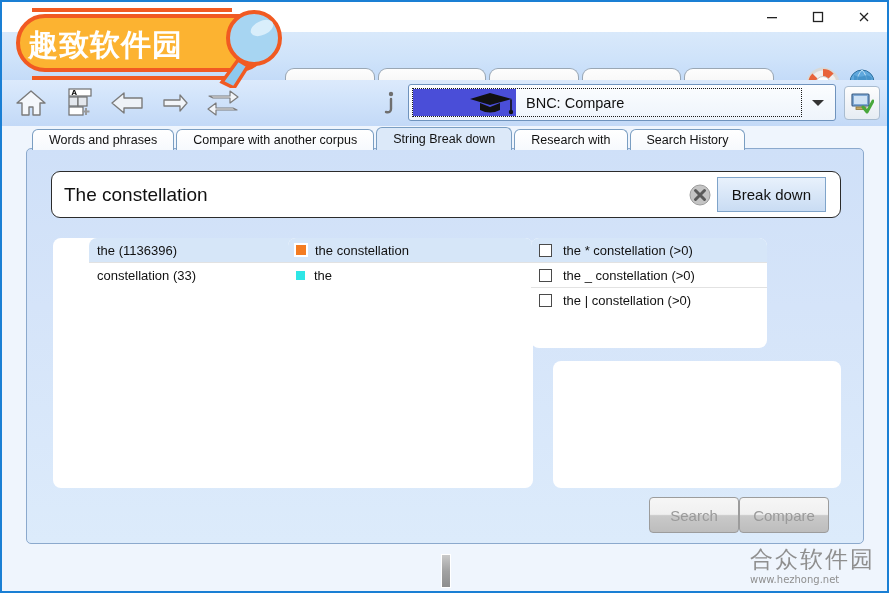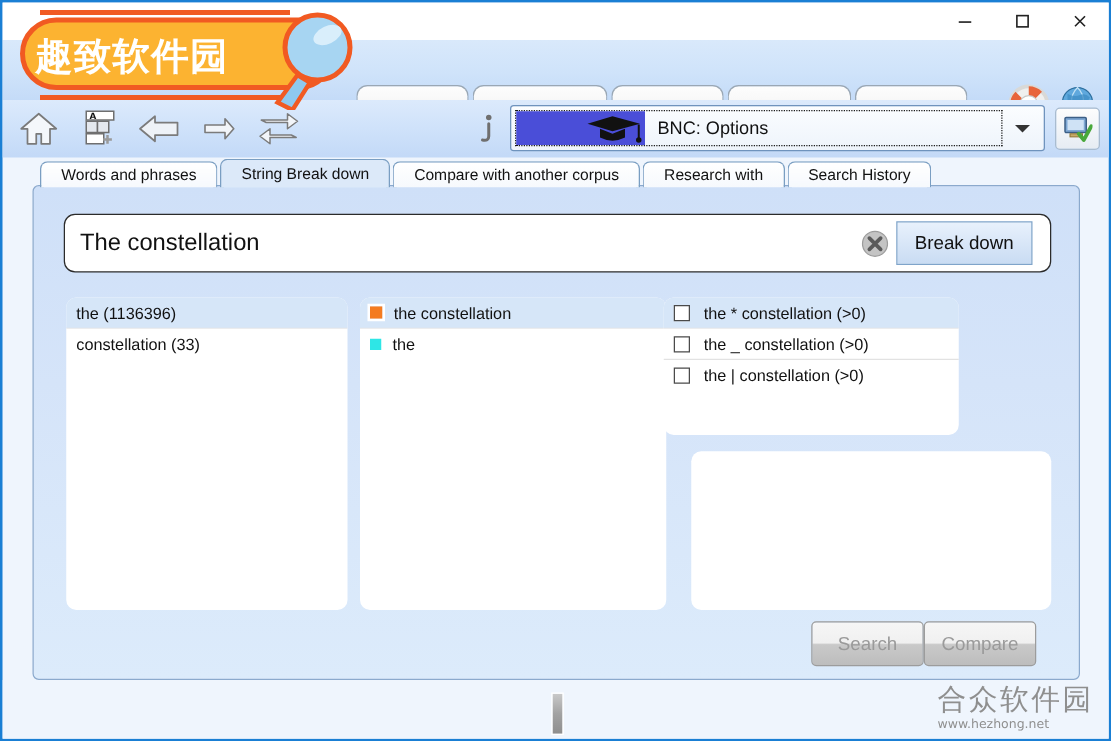--- a/index.html
+++ b/index.html
@@ -166,21 +166,21 @@
     display: flex; align-items: center; justify-content: center;
     font-size: 15px; color: #111;
     flex: none;
   }
 
   .panel {
     position: absolute;
     background: #ffffff;
     border-radius: 8px;
   }
-  .panel.p1 { left: 26px;  top: 89px; width: 225px; height: 250px; }
+  .panel.p1 { left: 26px;  top: 89px; width: 225px; height: 250px; padding-left: 36px; }
   .panel.p2 { left: 261px; top: 89px; width: 245px; height: 250px; }
   .panel.p3 { left: 504px; top: 89px; width: 236px; height: 110px; }
   .panel.p4 { left: 526px; top: 212px; width: 288px; height: 127px; }
 
   .row {
     height: 25px;
     display: flex; align-items: center;
     border-bottom: 1px solid #e2e2e2;
     font-size: 13px; color: #111;
     padding-left: 8px;
@@ -378,45 +378,45 @@
   <div class="corpusbox">
     <div class="corpus-inner">
       <div class="corpus-swatch">
         <svg width="50" height="27" viewBox="0 0 50 27" style="position:absolute;right:0;top:0;">
           <path d="M4 10 L24 4 L46 10 L24 16 Z" fill="#111"></path>
           <path d="M14 14 L14 21 q10 5 20 0 L34 14 L24 18 Z" fill="#111"></path>
           <path d="M45 10.5 L45 22" stroke="#111" stroke-width="1.6"></path>
           <circle cx="45" cy="23" r="2.2" fill="#111"></circle>
         </svg>
       </div>
-      <div class="corpus-label">BNC: Options</div>
+      <div class="corpus-label">BNC: Compare</div>
     </div>
     <svg class="corpus-arrow" width="14" height="10" viewBox="0 0 14 10">
       <path d="M1 2 L7 8 L13 2 Z" fill="#333"></path>
     </svg>
   </div>
 
   <div class="screenbtn">
     <svg width="24" height="22" viewBox="0 0 24 22">
       <rect x="2" y="2" width="17" height="12" rx="1" fill="#7fa8d4" stroke="#3c5f86" stroke-width="1.2"></rect>
       <rect x="4" y="4" width="13" height="8" fill="#cfe2f5"></rect>
       <rect x="6" y="15" width="10" height="2.5" fill="#c8ab6a" stroke="#8c7433" stroke-width="0.8"></rect>
       <path d="M13 15 L17 20 L23 9" stroke="#49a83b" stroke-width="3" fill="none" stroke-linecap="round" stroke-linejoin="round"></path>
     </svg>
   </div>
 
   <div class="subtabs">
     <div class="stab">
         <span>Words and phrases</span>
       </div>
+    <div class="stab">
+        <span>Compare with another corpus</span>
+      </div>
     <div class="stab active">
         <span>String Break down</span>
-      </div>
-    <div class="stab">
-        <span>Compare with another corpus</span>
       </div>
     <div class="stab">
         <span>Research with</span>
       </div>
     <div class="stab">
         <span>Search History</span>
       </div>
   </div>
 
   <div class="content">

